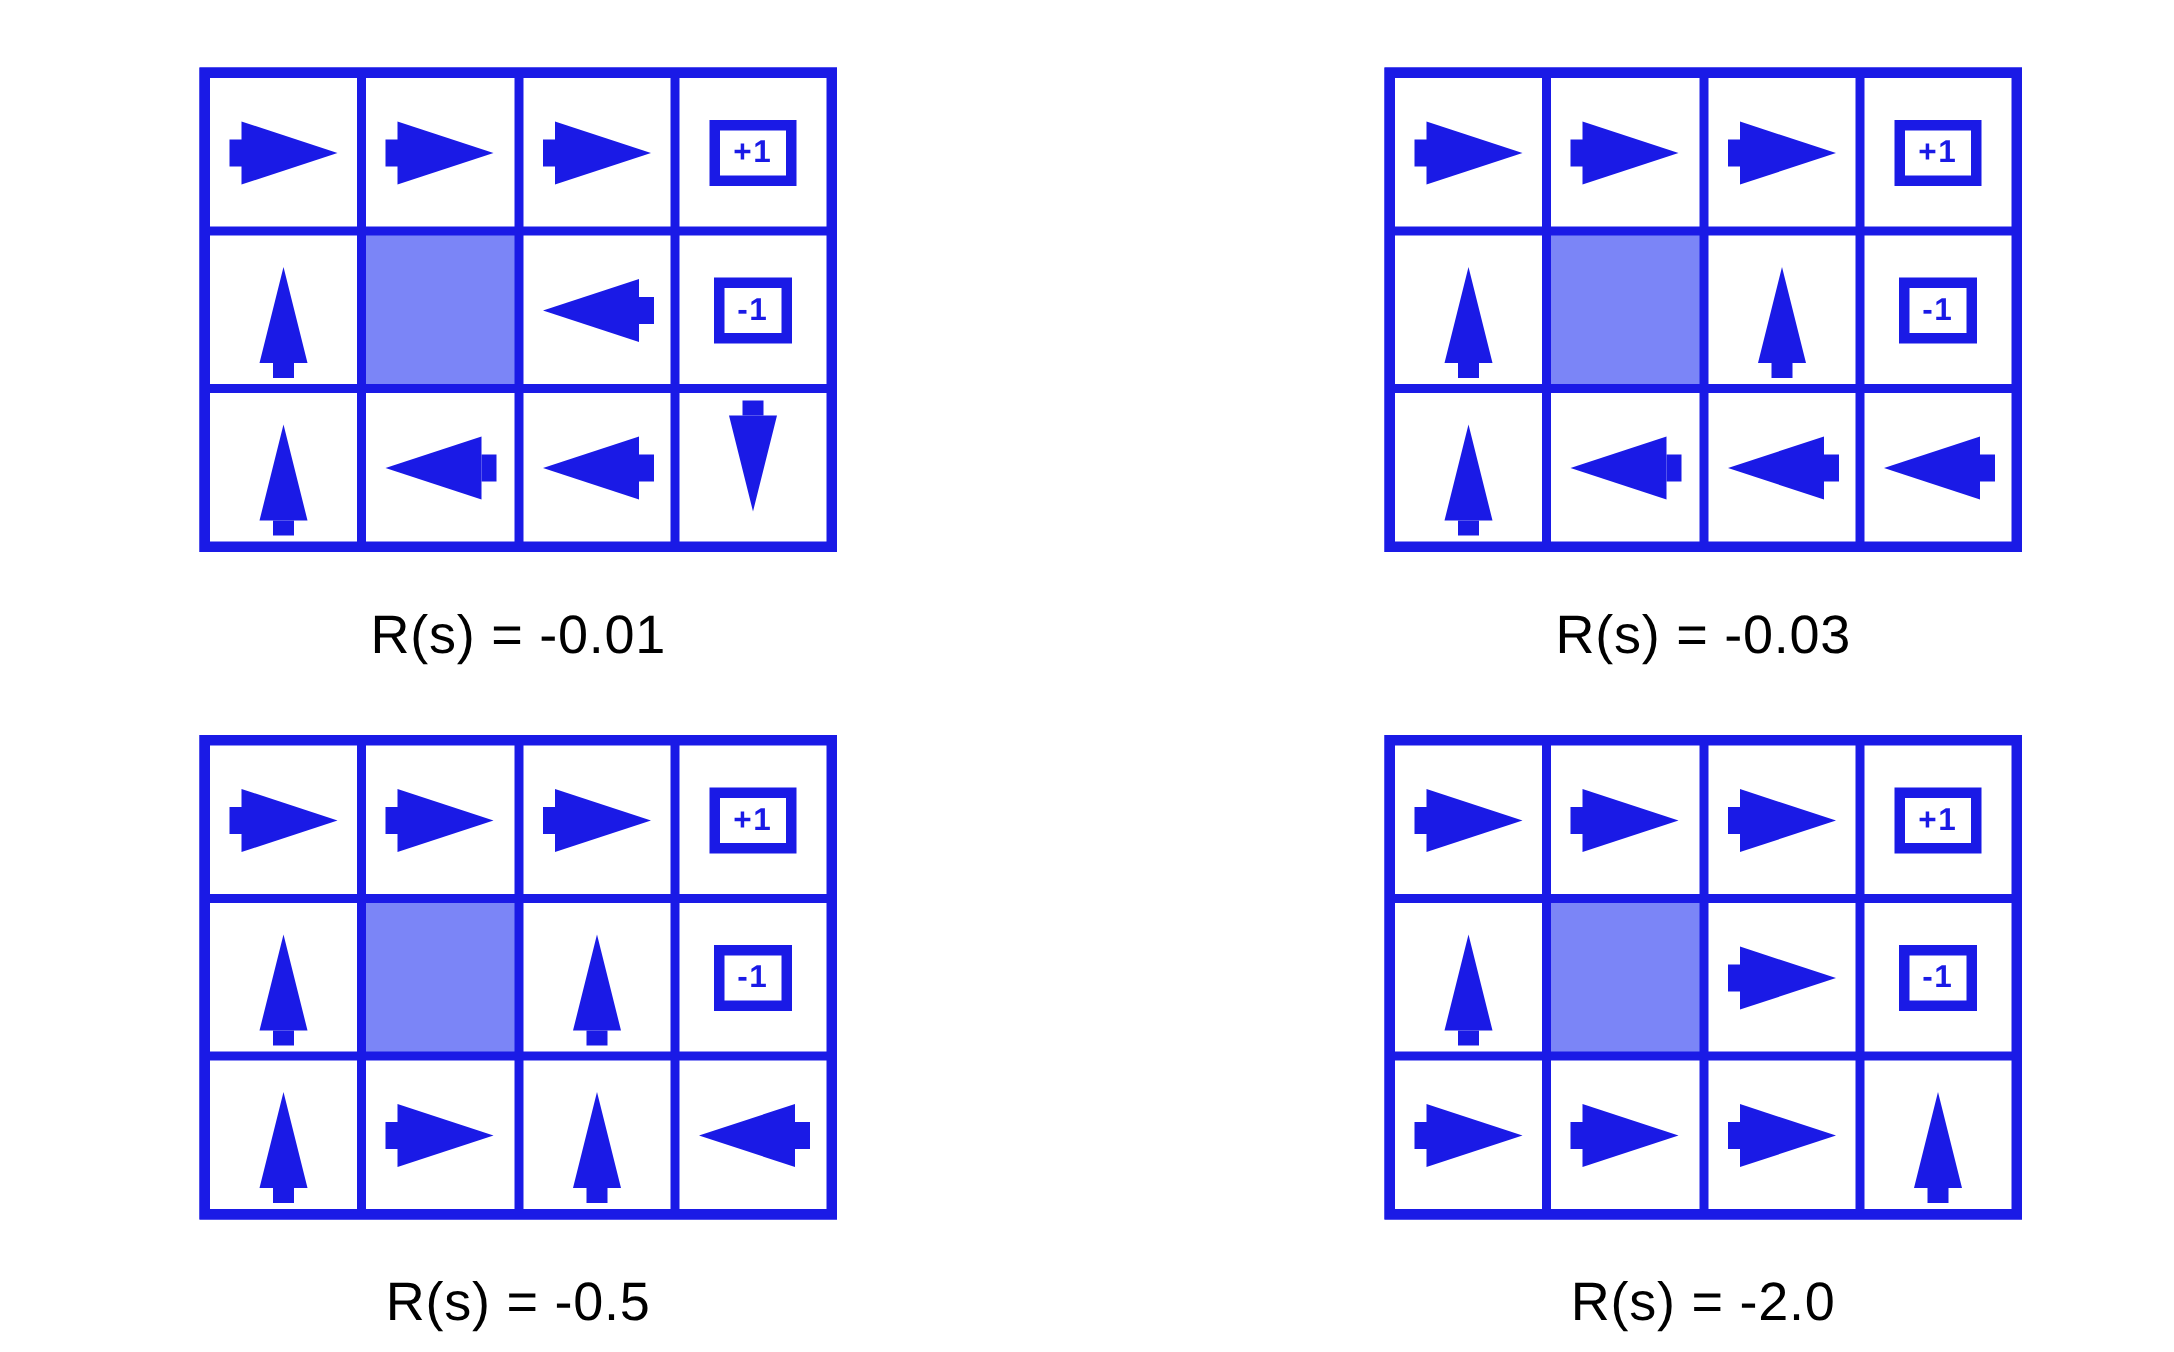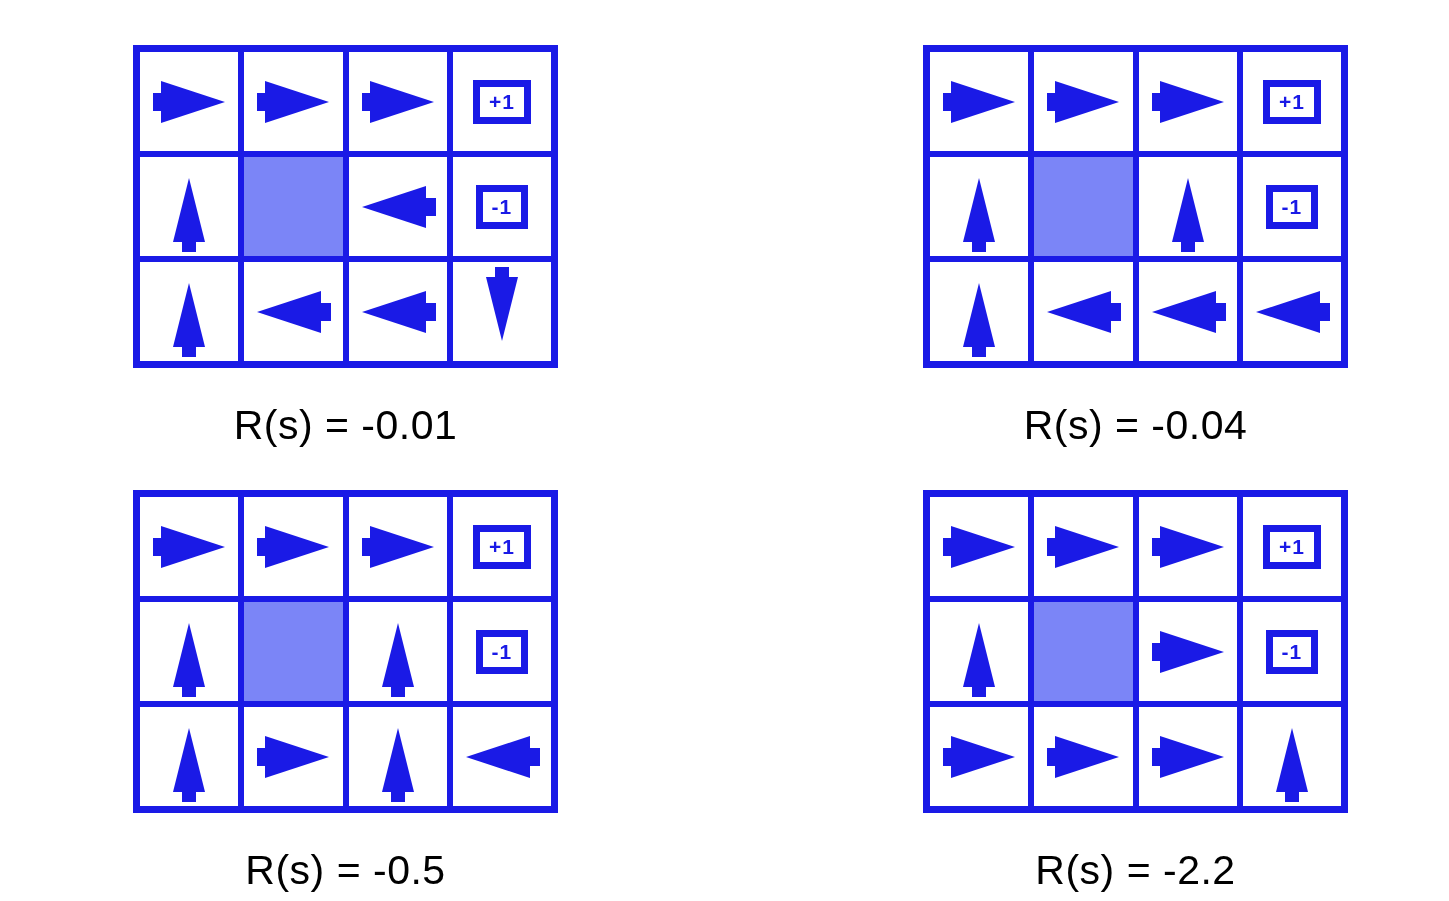--- a/index.html
+++ b/index.html
@@ -146,21 +146,21 @@
     line-height: 1;
     letter-spacing: 1px;
     padding: 4px 9px 5px 9px;
     white-space: nowrap;
   }
 
   
   .caption {
     margin-top: 34px;
     font-family: "Liberation Sans", sans-serif;
-    font-size: 41px;
+    font-size: 36px;
     color: #000000;
     text-align: center;
     letter-spacing: 0.5px;
   }
 </style>
 </head>
 <body>
 
 <div id="figure">
     <div class="panel panel-0">
@@ -232,21 +232,21 @@
         <div class="cell">
           <span class="arrow left"></span>
         </div>
         <div class="cell">
           <span class="arrow left"></span>
         </div>
         <div class="cell">
           <span class="arrow left"></span>
         </div>
       </div>
-      <div class="caption">R(s) = -0.04</div>
+      <div class="caption">R(s) = -0.03</div>
     </div>
     <div class="panel panel-2">
       <div class="grid">
         <div class="cell">
           <span class="arrow right"></span>
         </div>
         <div class="cell">
           <span class="arrow right"></span>
         </div>
         <div class="cell">
@@ -310,15 +310,15 @@
         <div class="cell">
           <span class="arrow right"></span>
         </div>
         <div class="cell">
           <span class="arrow right"></span>
         </div>
         <div class="cell">
           <span class="arrow up"></span>
         </div>
       </div>
-      <div class="caption">R(s) = -2.2</div>
+      <div class="caption">R(s) = -2.0</div>
     </div>
   </div>
 
 </body></html>

